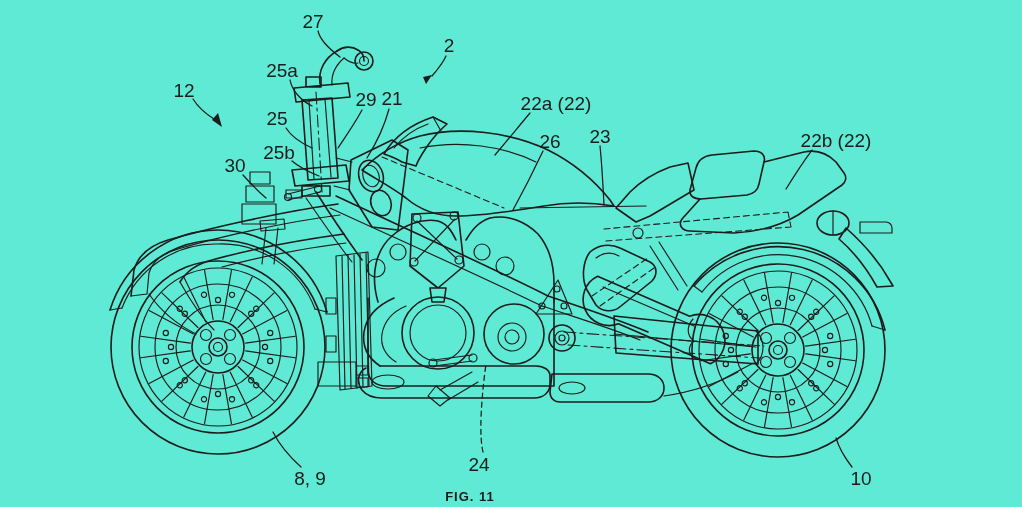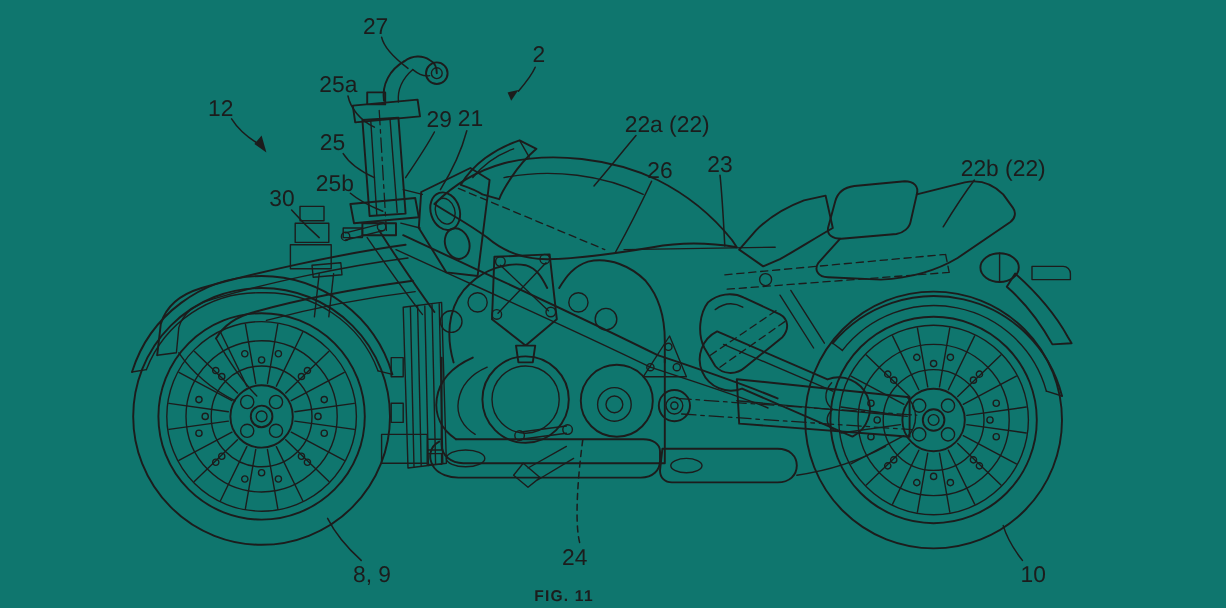--- a/index.html
+++ b/index.html
@@ -1,17 +1,17 @@
 <!DOCTYPE html>
 <html><head>
 <meta charset="utf-8">
 <style>
   html,body{margin:0;padding:0;background:#ffffff;}
   .figure-canvas{
-    position:relative;width:1022px;height:507px;background:#0f766e;
+    position:relative;width:1022px;height:507px;background:#5eead4;
     font-family:"Liberation Sans", sans-serif;overflow:hidden;
   }
   svg{display:block;}
   .ink{stroke:#1c1c1c;fill:none;stroke-width:1.6;stroke-linecap:round;stroke-linejoin:round;}
   .thin{stroke-width:1.15;}
   .dash{stroke-dasharray:6 4;stroke-width:1.1;}
   .dashdot{stroke-dasharray:12 4 3 4;stroke-width:1.05;}
   .leader{stroke:#1c1c1c;fill:none;stroke-width:1.25;stroke-linecap:round;}
   .arrowhead{fill:#1c1c1c;stroke:none;}
   .ref-label{font-size:19px;fill:#1c1c1c;text-anchor:middle;}

